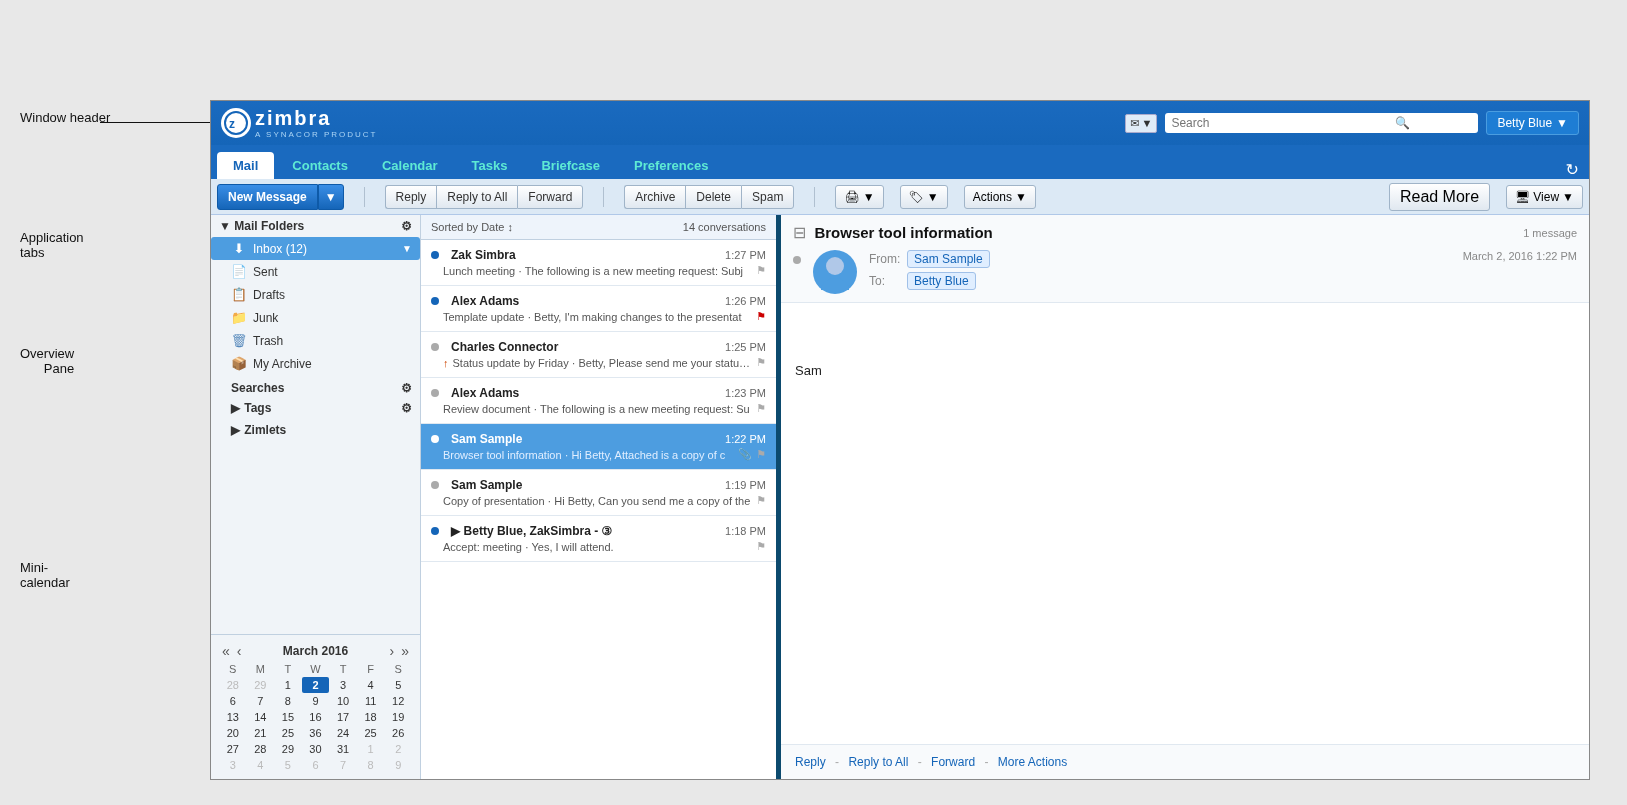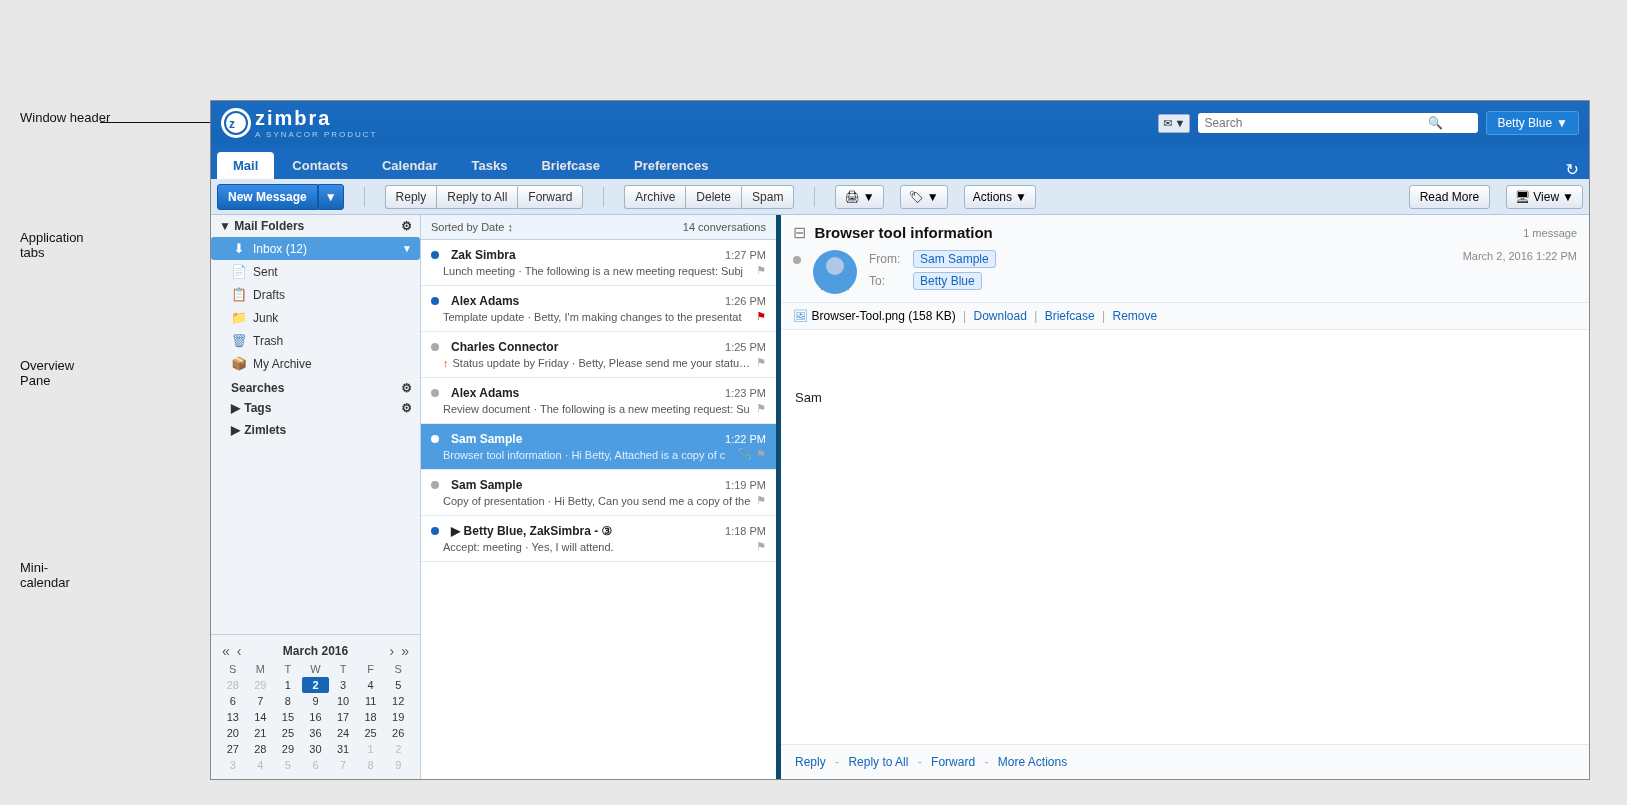--- a/index.html
+++ b/index.html
@@ -59,21 +59,21 @@
       align-items: center;
       gap: 8px;
     }
 
     .search-bar {
       display: flex;
       align-items: center;
       background: #fff;
       border-radius: 3px;
       padding: 3px 6px;
-      width: 280px;
+      width: 313px;
       gap: 4px;
     }
 
     .search-bar input {
       border: none;
       outline: none;
       font-size: 12px;
       width: 220px;
       color: #666;
     }
@@ -112,21 +112,21 @@
       align-items: flex-end;
       padding: 0 6px;
       gap: 2px;
     }
 
     .nav-tab {
       padding: 6px 16px;
       font-size: 13px;
       cursor: pointer;
       border-radius: 4px 4px 0 0;
-      color: #e5e5e5;
+      color: #5eead4;
       font-weight: bold;
     }
 
     .nav-tab.active {
       background: #fff;
       color: #1565b8;
     }
 
     
     .toolbar {
@@ -181,21 +181,21 @@
       align-items: center;
       gap: 3px;
     }
 
     .read-more-btn {
       margin-left: auto;
       background: linear-gradient(180deg, #ffffff 0%, #e0e8f0 100%);
       border: 1px solid #a0b4c8;
       border-radius: 3px;
       padding: 4px 10px;
-      font-size: 12px;
+      font-size: 16px;
       cursor: pointer;
     }
 
     .view-btn {
       background: linear-gradient(180deg, #ffffff 0%, #e0e8f0 100%);
       border: 1px solid #a0b4c8;
       border-radius: 3px;
       padding: 4px 8px;
       font-size: 12px;
       cursor: pointer;
@@ -532,21 +532,21 @@
       font-size: 22px;
     }
 
     .reading-meta-info {
       flex: 1;
     }
 
     .meta-row {
       display: flex;
       align-items: center;
-      gap: 16px;
+      gap: 10px;
       margin-bottom: 4px;
     }
 
     .meta-label {
       color: #888;
       font-size: 12px;
       width: 28px;
     }
 
     .meta-tag {
@@ -635,21 +635,21 @@
       font-family: Arial, sans-serif;
     }
   </style>
 </head>
 <body>
 
 <div class="outer-wrapper">
 
   <div class="label-annotation" style="top:110px; left:20px;">Window header</div>
   <div class="label-annotation" style="top:230px; left:20px;">Application<br>tabs</div>
-  <div class="label-annotation" style="top:358px; left:20px;">Overview<br>Pane</div>
+  <div class="label-annotation" style="top:346px; left:20px;text-align:right;">Overview<br>Pane</div>
   <div class="label-annotation" style="top:560px; left:20px;">Mini-<br>calendar</div>
   <div class="label-annotation" style="top:130px; left:430px;">Toolbar</div>
   <div class="label-annotation" style="top:130px; left:680px;">Content pane</div>
   <div class="label-annotation" style="top:130px; left:940px;">Reading pane</div>
   <div class="label-annotation" style="top:130px; left:1240px;">Search bar</div>
 
   <div style="position:absolute; top:122px; left:100px; width:130px; height:1px; background:#111;"></div>
   <div style="position:absolute; top:145px; left:230px; width:1px; height:50px; background:#111;"></div>
 
   <div style="position:absolute; top:148px; left:460px; width:1px; height:60px; background:#111;"></div>
@@ -1019,30 +1019,20 @@
               </div>
               <div class="meta-row">
                 <span class="meta-label">To:</span>
                 <span class="meta-tag">Betty Blue</span>
               </div>
             </div>
             <span class="reading-date">March 2, 2016 1:22 PM</span>
           </div>
         </div>
 
-        <div class="attachment-bar">
-          <span style="color:#4a9de0;">🖼</span>
-          <span>Browser-Tool.png (158 KB)</span>
-          <span class="attachment-sep">|</span>
-          <a class="attachment-link" href="#">Download</a>
-          <span class="attachment-sep">|</span>
-          <a class="attachment-link" href="#">Briefcase</a>
-          <span class="attachment-sep">|</span>
-          <a class="attachment-link" href="#">Remove</a>
-        </div>
 
         <div class="reading-body">
           <br>
           <br>
           <p>Sam</p>
         </div>
 
         <div class="reading-actions">
           <span class="reading-action-link">Reply</span>
           <span class="reading-action-sep">-</span>

